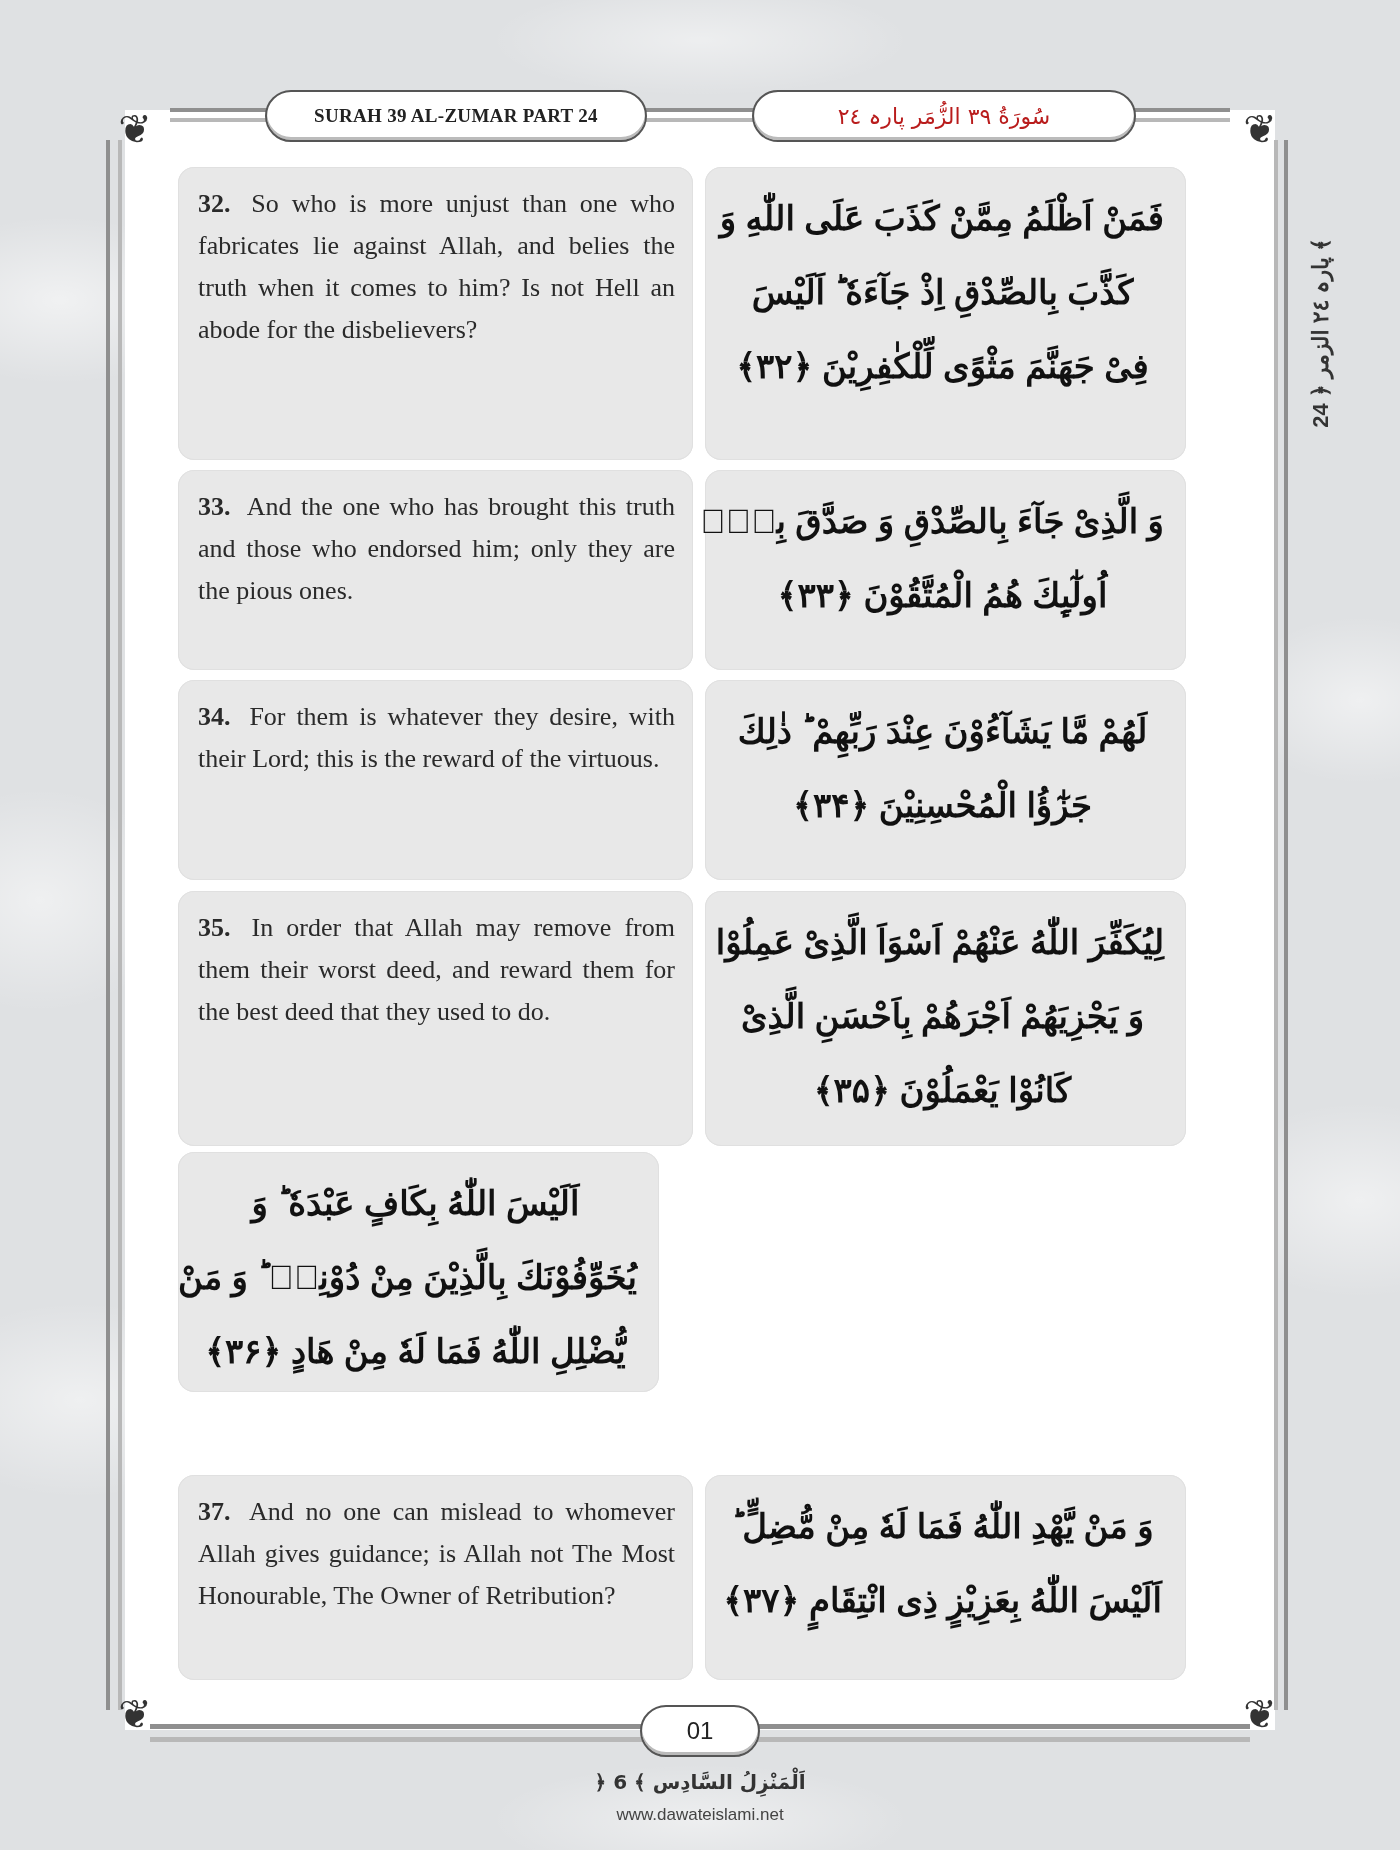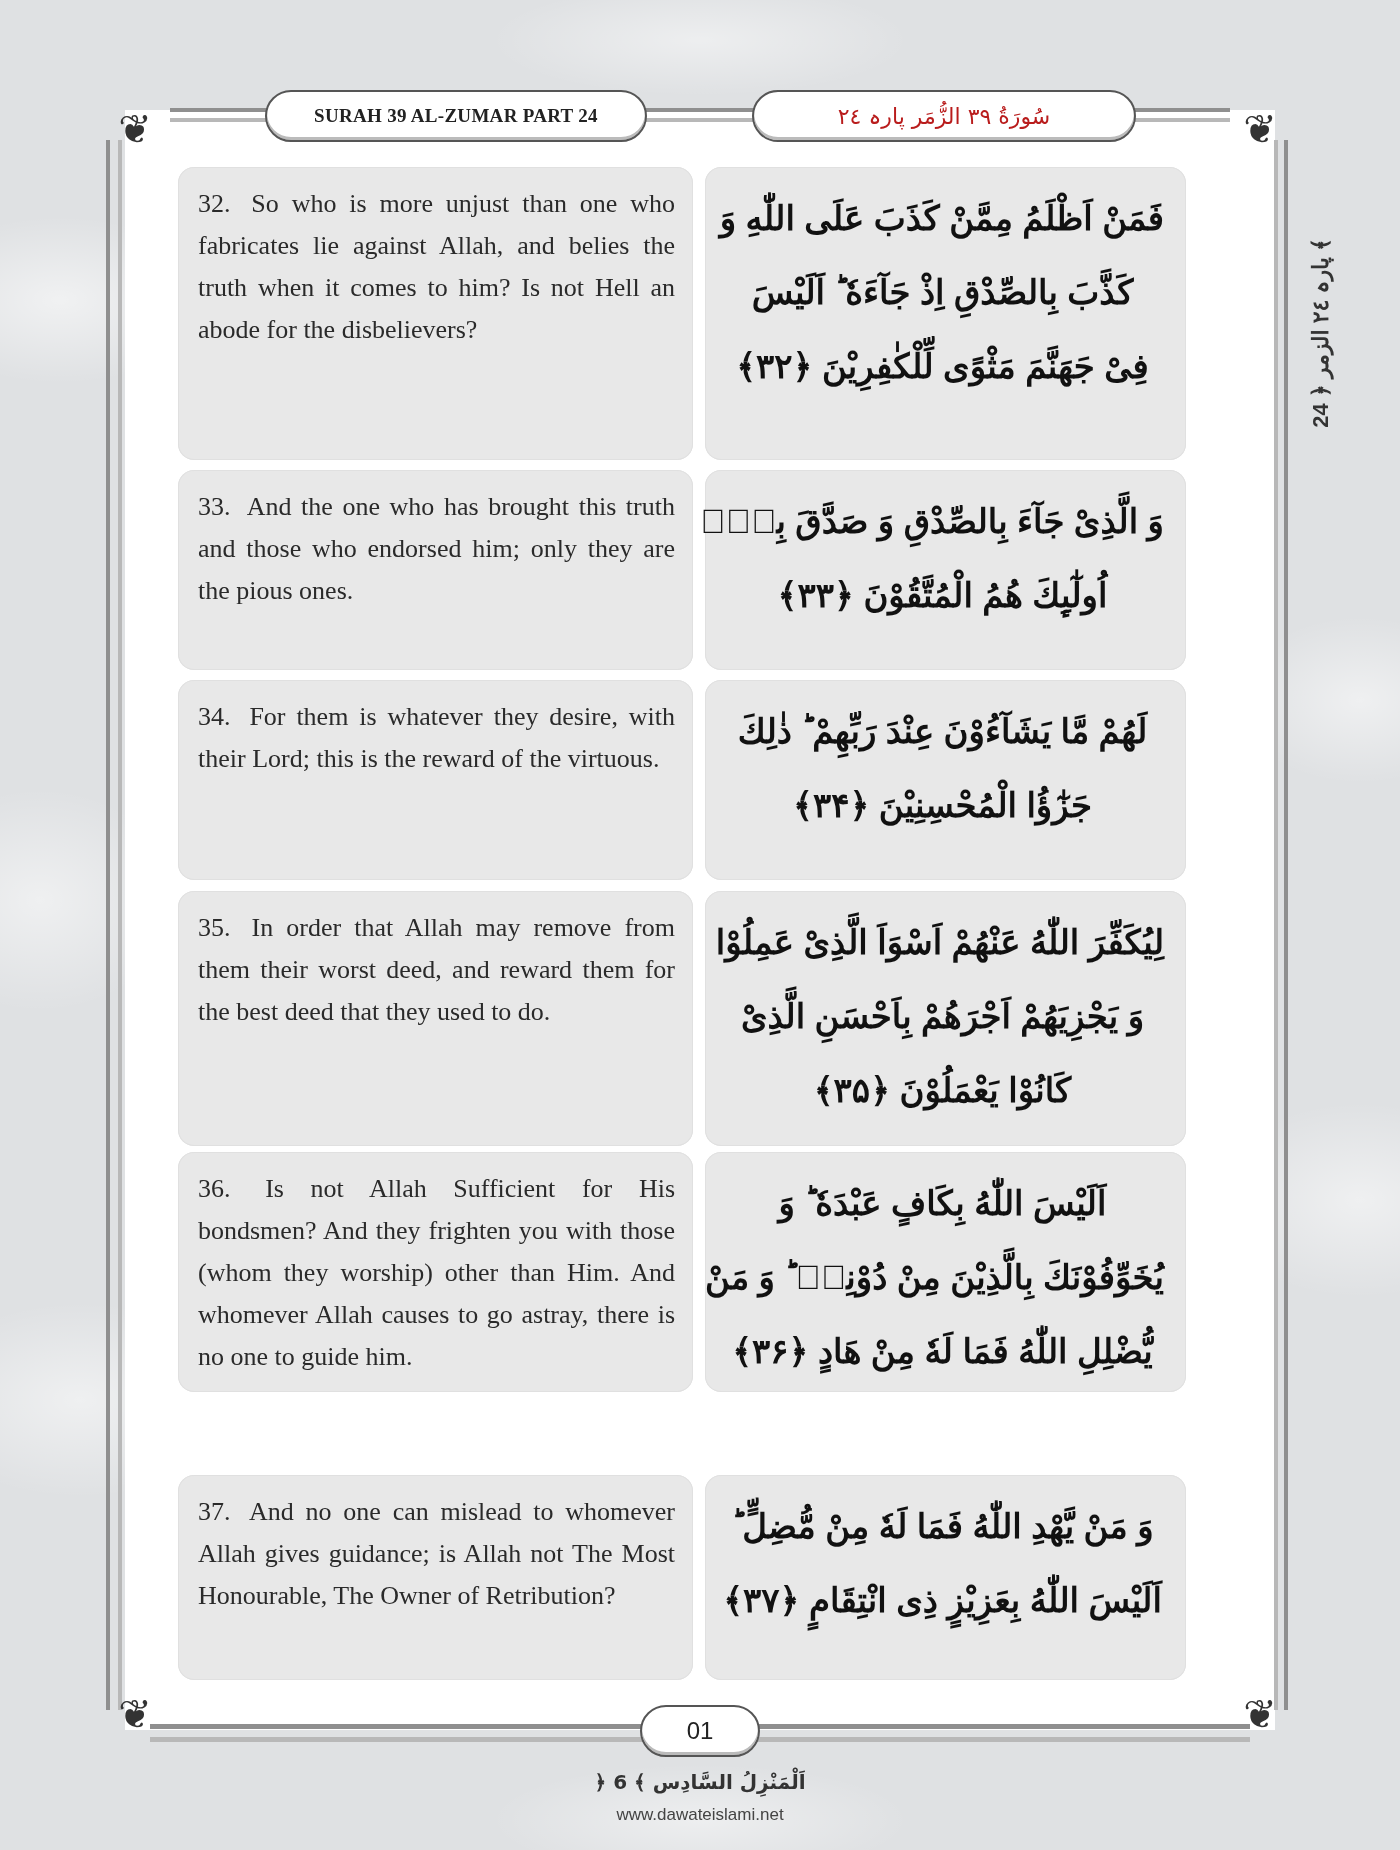--- a/index.html
+++ b/index.html
@@ -43,21 +43,21 @@
   .row { position: absolute; left: 0; width: 1008px; display: flex; gap: 12px; }
   .box {
     background: #e8e8e8; border-radius: 16px; box-shadow: inset 0 0 0 1px #e0e0e0;
   }
   .box-en { width: 515px; padding: 16px 18px 14px 20px; }
   .box-ar { width: 481px; padding: 14px 22px 10px 16px; direction: rtl; }
   .en-text {
     font-family: "Liberation Serif", serif; font-size: 26px; line-height: 42px;
     text-align: justify; color: #2a2a2a;
   }
-  .vnum { font-weight: normal; margin-right: 8px; }
+  .vnum { font-weight: bold; margin-right: 8px; }
   .ar-line {
     font-family: Liberation Sans, sans-serif; font-size: 34px; line-height: 74px;
     font-weight: bold; color: #111; white-space: nowrap; text-align: center;
   }
 
   .side-strip {
     position: absolute; left: 1298px; top: 168px; width: 46px; height: 330px;
     display: flex; align-items: center; justify-content: center;
   }
   .side-text {
@@ -142,23 +142,20 @@
       <p class="en-text"><span class="vnum">35.</span> <span>In order that Allah may remove from them their worst deed, and reward them for the best deed that they used to do.</span></p>
     </div>
     <div class="box box-ar">
       <div class="ar-line">لِیُكَفِّرَ اللّٰهُ عَنْهُمْ اَسْوَاَ الَّذِیْ عَمِلُوْا</div>
       <div class="ar-line">وَ یَجْزِیَهُمْ اَجْرَهُمْ بِاَحْسَنِ الَّذِیْ</div>
       <div class="ar-line">كَانُوْا یَعْمَلُوْنَ ﴿۳۵﴾</div>
     </div>
   </div>
 
   <div class="row" style="top:985px;height:240px;">
-    <div class="box box-en">
-      <p class="en-text"><span class="vnum">36.</span> <span>Is not Allah Sufficient for His bondsmen? And they frighten you with those (whom they worship) other than Him. And whomever Allah causes to go astray, there is no one to guide him.</span></p>
-    </div>
     <div class="box box-ar">
       <div class="ar-line">اَلَیْسَ اللّٰهُ بِكَافٍ عَبْدَهٗ ؕ وَ</div>
       <div class="ar-line">یُخَوِّفُوْنَكَ بِالَّذِیْنَ مِنْ دُوْنِهٖ ؕ وَ مَنْ</div>
       <div class="ar-line">یُّضْلِلِ اللّٰهُ فَمَا لَهٗ مِنْ هَادٍ ﴿۳۶﴾</div>
     </div>
   </div>
 
   <div class="row" style="top:1308px;height:205px;">
     <div class="box box-en">
       <p class="en-text"><span class="vnum">37.</span> <span>And no one can mislead to whomever Allah gives guidance; is Allah not The Most Honourable, The Owner of Retribution?</span></p>

